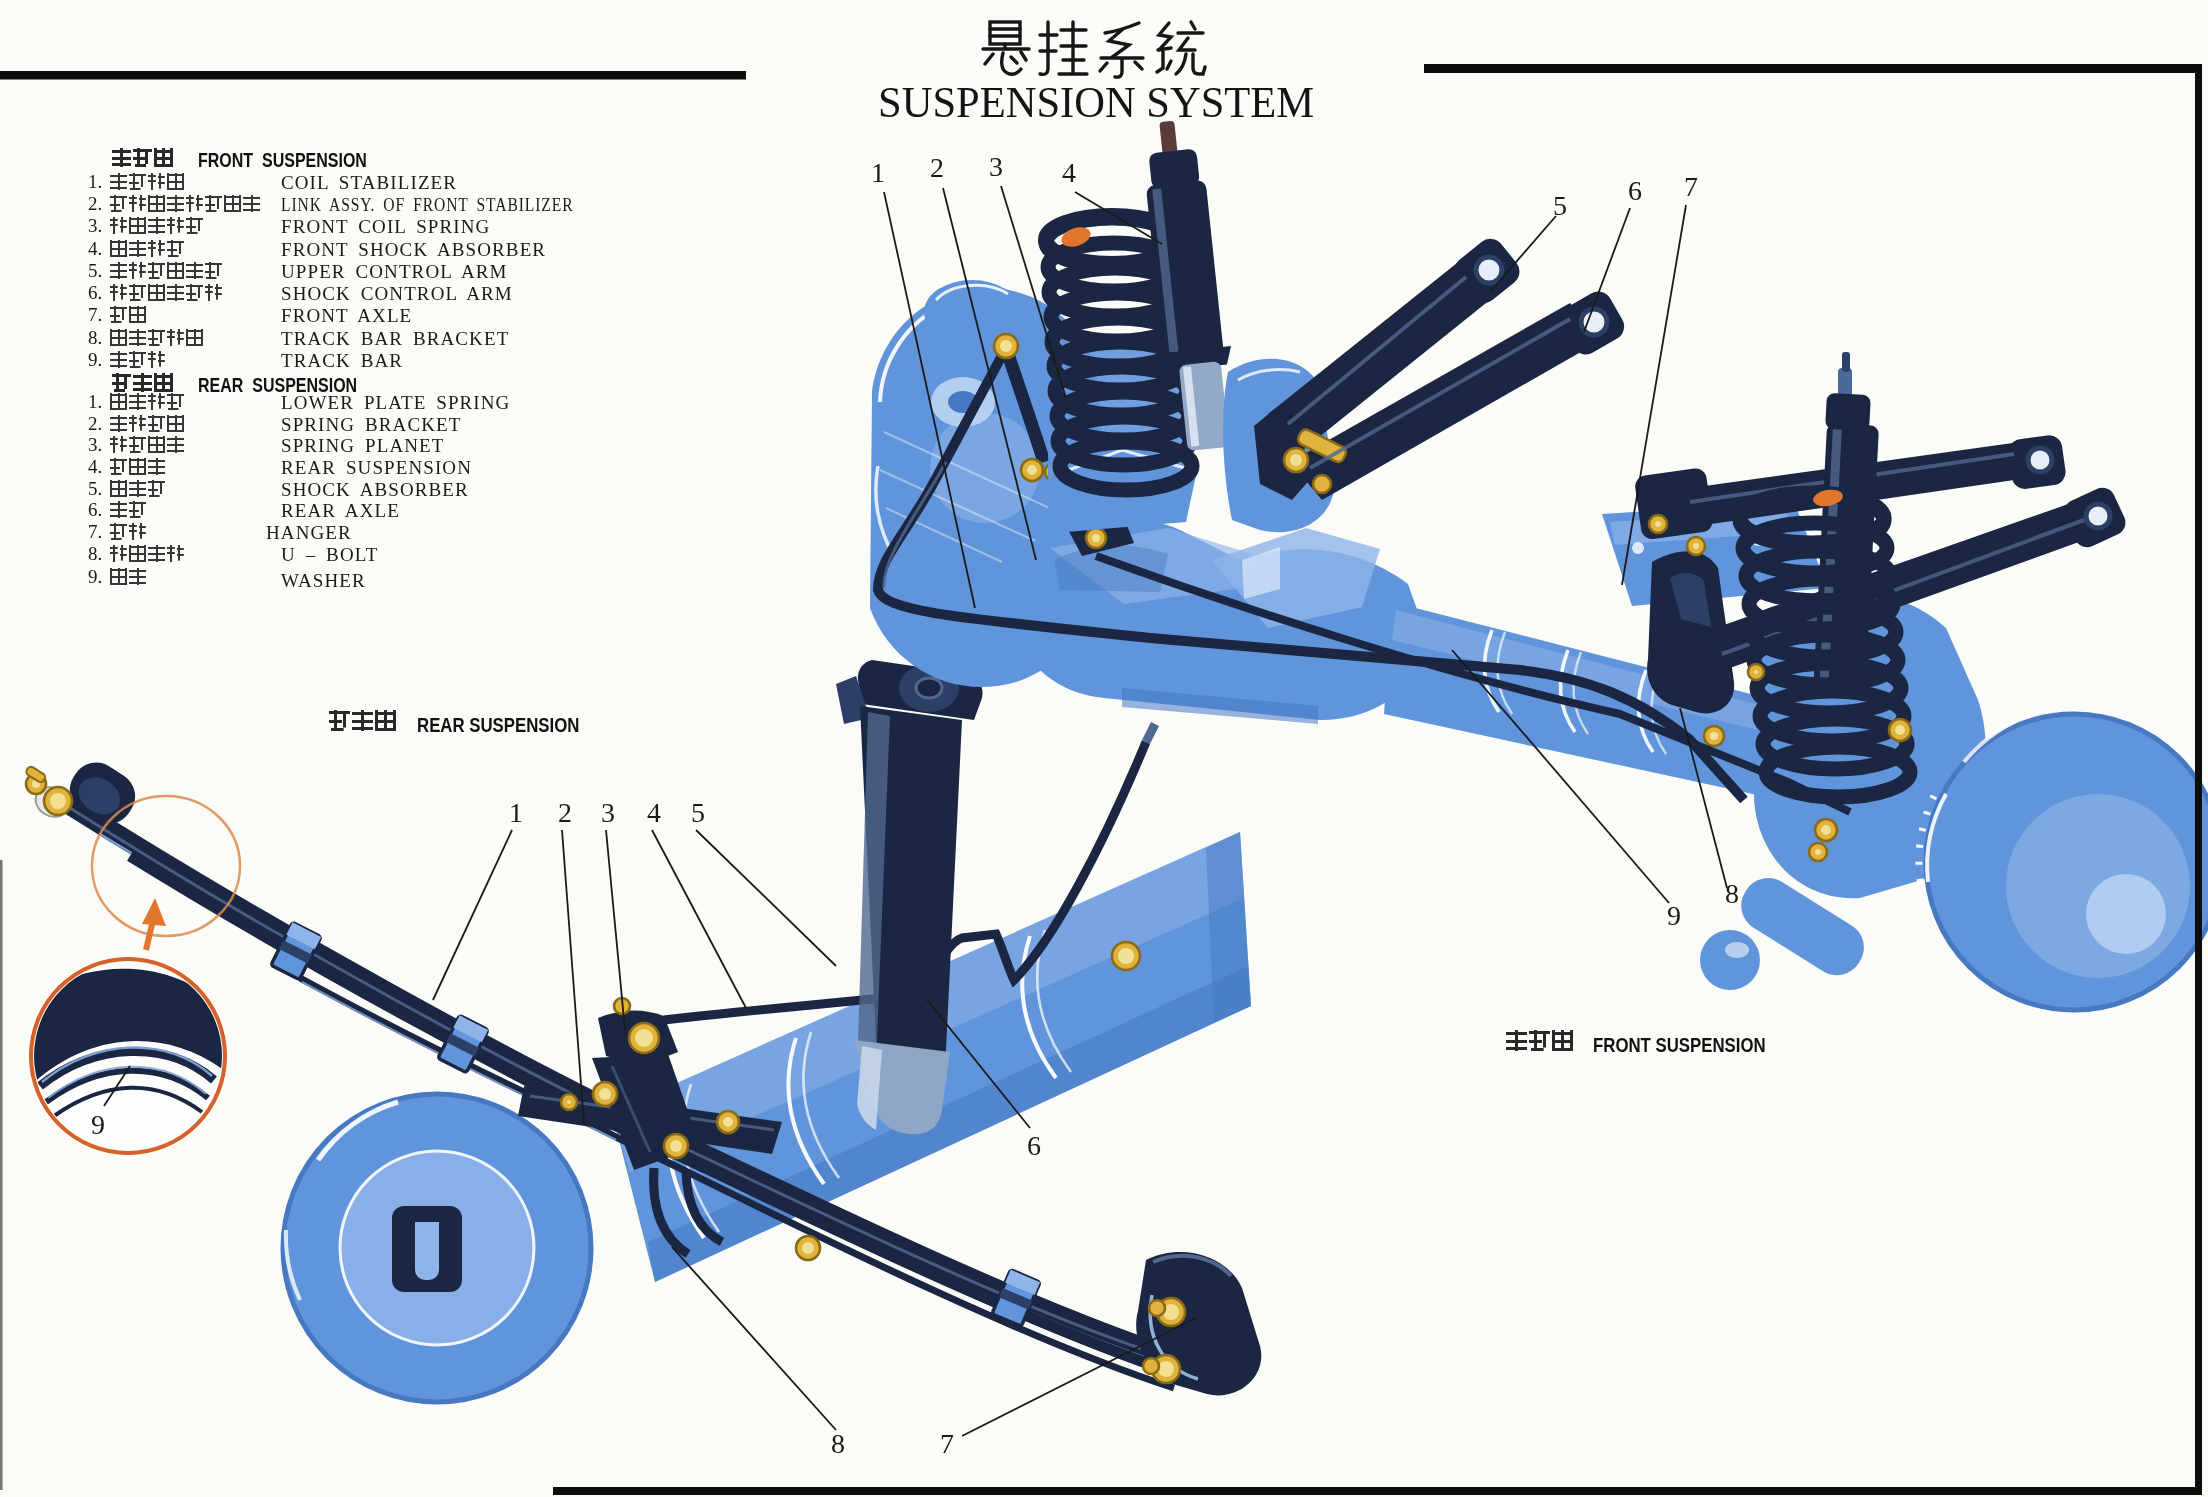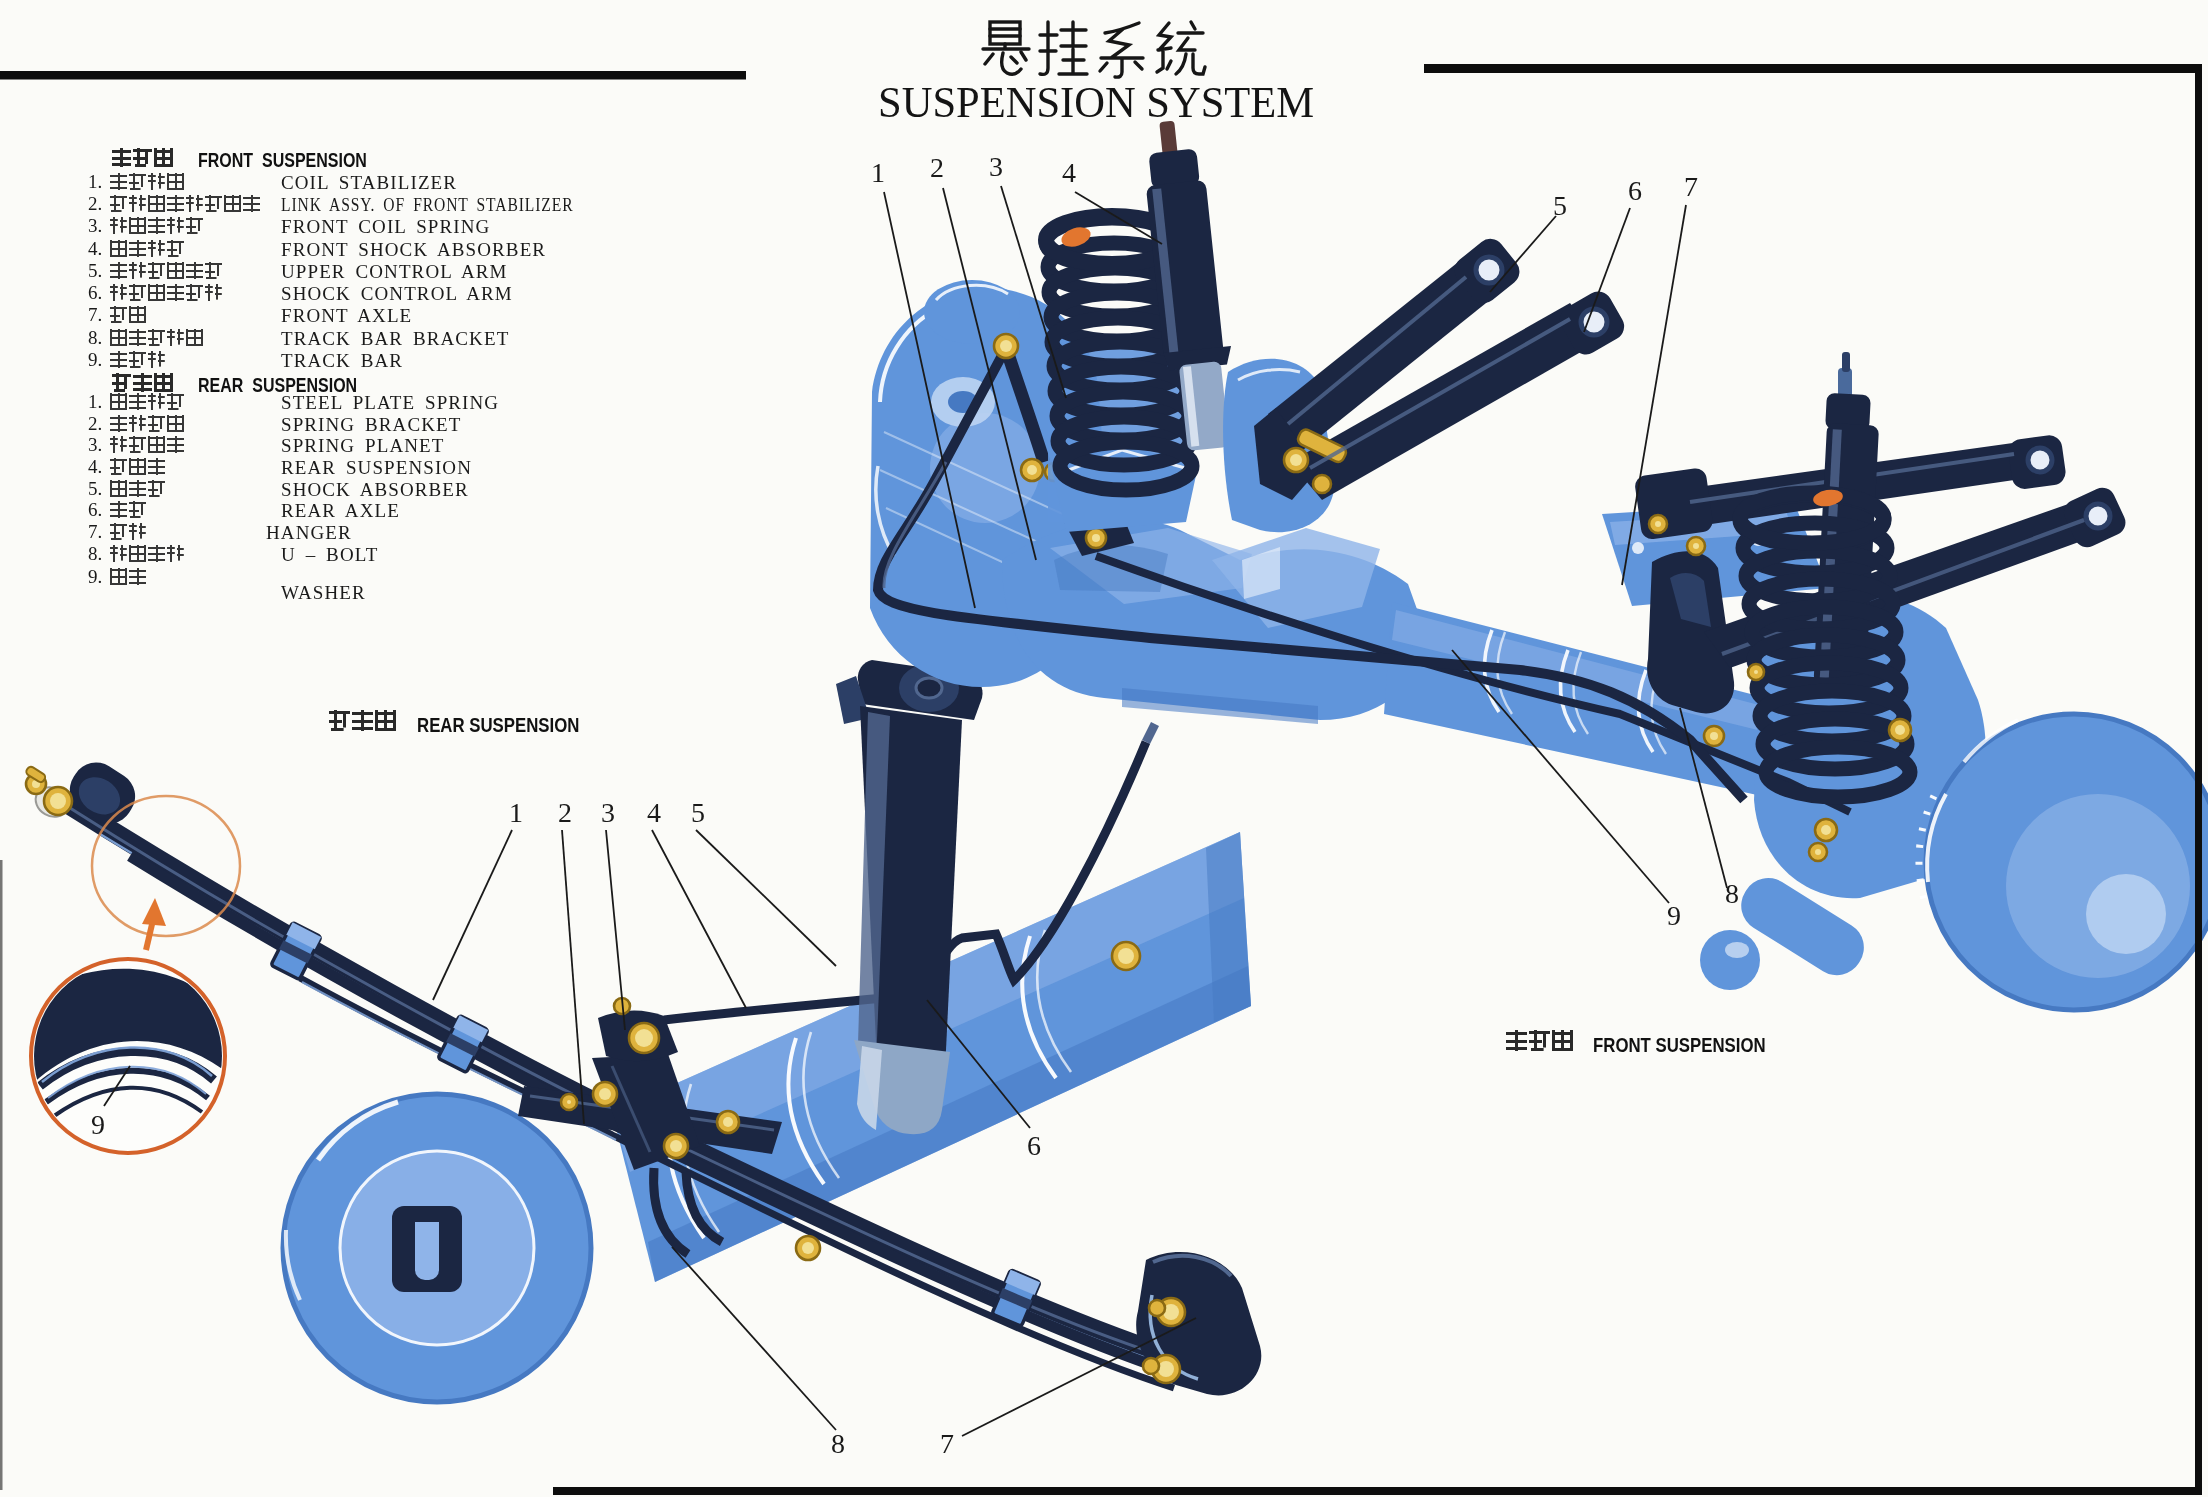--- a/index.html
+++ b/index.html
@@ -438,24 +438,24 @@
 <div class="row" style="left:88px;top:171px;"><span class="num" style="display:inline-block;width:21px;">1.</span><span class="cj s18 ka"></span><span class="cj s18 kb"></span><span class="cj s18 kd"></span><span class="cj s18 kc"></span><span class="eng abs" style="left:193px;top:1px;">COIL STABILIZER</span></div>
 <div class="row" style="left:88px;top:193px;"><span class="num" style="display:inline-block;width:21px;">2.</span><span class="cj s18 kb"></span><span class="cj s18 kd"></span><span class="cj s18 kc"></span><span class="cj s18 ka"></span><span class="cj s18 kd"></span><span class="cj s18 kb"></span><span class="cj s18 kc"></span><span class="cj s18 ka"></span><span class="eng abs sq" style="left:193px;top:1px;">LINK ASSY. OF FRONT STABILIZER</span></div>
 <div class="row" style="left:88px;top:215px;"><span class="num" style="display:inline-block;width:21px;">3.</span><span class="cj s18 kd"></span><span class="cj s18 kc"></span><span class="cj s18 ka"></span><span class="cj s18 kd"></span><span class="cj s18 kb"></span><span class="eng abs" style="left:193px;top:1px;">FRONT COIL SPRING</span></div>
 <div class="row" style="left:88px;top:238px;"><span class="num" style="display:inline-block;width:21px;">4.</span><span class="cj s18 kc"></span><span class="cj s18 ka"></span><span class="cj s18 kd"></span><span class="cj s18 kb"></span><span class="eng abs" style="left:193px;top:1px;">FRONT SHOCK ABSORBER</span></div>
 <div class="row" style="left:88px;top:260px;"><span class="num" style="display:inline-block;width:21px;">5.</span><span class="cj s18 ka"></span><span class="cj s18 kd"></span><span class="cj s18 kb"></span><span class="cj s18 kc"></span><span class="cj s18 ka"></span><span class="cj s18 kb"></span><span class="eng abs" style="left:193px;top:1px;">UPPER CONTROL ARM</span></div>
 <div class="row" style="left:88px;top:282px;"><span class="num" style="display:inline-block;width:21px;">6.</span><span class="cj s18 kd"></span><span class="cj s18 kb"></span><span class="cj s18 kc"></span><span class="cj s18 ka"></span><span class="cj s18 kb"></span><span class="cj s18 kd"></span><span class="eng abs" style="left:193px;top:1px;">SHOCK CONTROL ARM</span></div>
 <div class="row" style="left:88px;top:304px;"><span class="num" style="display:inline-block;width:21px;">7.</span><span class="cj s18 kb"></span><span class="cj s18 kc"></span><span class="eng abs" style="left:193px;top:1px;">FRONT AXLE</span></div>
 <div class="row" style="left:88px;top:327px;"><span class="num" style="display:inline-block;width:21px;">8.</span><span class="cj s18 kc"></span><span class="cj s18 ka"></span><span class="cj s18 kb"></span><span class="cj s18 kd"></span><span class="cj s18 kc"></span><span class="eng abs" style="left:193px;top:1px;">TRACK BAR BRACKET</span></div>
 <div class="row" style="left:88px;top:349px;"><span class="num" style="display:inline-block;width:21px;">9.</span><span class="cj s18 ka"></span><span class="cj s18 kb"></span><span class="cj s18 kd"></span><span class="eng abs" style="left:193px;top:1px;text-align:right;">TRACK BAR</span></div>
 <div class="row" style="left:111px;top:372px;height:24px;line-height:24px;"><span class="cj s20 bkb"></span><span class="cj s20 bka"></span><span class="cj s20 bkc"></span><span class="abs bh" style="left:87px;top:1px;">REAR&nbsp; SUSPENSION</span></div>
-<div class="row" style="left:88px;top:391px;"><span class="num" style="display:inline-block;width:21px;">1.</span><span class="cj s18 kc"></span><span class="cj s18 ka"></span><span class="cj s18 kd"></span><span class="cj s18 kb"></span><span class="eng abs" style="left:193px;top:1px;">STEEL PLATE SPRING</span></div>
+<div class="row" style="left:88px;top:391px;"><span class="num" style="display:inline-block;width:21px;">1.</span><span class="cj s18 kc"></span><span class="cj s18 ka"></span><span class="cj s18 kd"></span><span class="cj s18 kb"></span><span class="eng abs" style="left:193px;top:1px;">LOWER PLATE SPRING</span></div>
 <div class="row" style="left:88px;top:413px;"><span class="num" style="display:inline-block;width:21px;">2.</span><span class="cj s18 ka"></span><span class="cj s18 kd"></span><span class="cj s18 kb"></span><span class="cj s18 kc"></span><span class="eng abs" style="left:193px;top:1px;">SPRING BRACKET</span></div>
 <div class="row" style="left:88px;top:434px;"><span class="num" style="display:inline-block;width:21px;">3.</span><span class="cj s18 kd"></span><span class="cj s18 kb"></span><span class="cj s18 kc"></span><span class="cj s18 ka"></span><span class="eng abs" style="left:193px;top:1px;">SPRING PLANET</span></div>
 <div class="row" style="left:88px;top:456px;"><span class="num" style="display:inline-block;width:21px;">4.</span><span class="cj s18 kb"></span><span class="cj s18 kc"></span><span class="cj s18 ka"></span><span class="eng abs" style="left:193px;top:1px;">REAR SUSPENSION</span></div>
 <div class="row" style="left:88px;top:478px;"><span class="num" style="display:inline-block;width:21px;">5.</span><span class="cj s18 kc"></span><span class="cj s18 ka"></span><span class="cj s18 kb"></span><span class="eng abs" style="left:193px;top:1px;">SHOCK ABSORBER</span></div>
 <div class="row" style="left:88px;top:499px;"><span class="num" style="display:inline-block;width:21px;">6.</span><span class="cj s18 ka"></span><span class="cj s18 kb"></span><span class="eng abs" style="left:193px;top:1px;">REAR AXLE</span></div>
 <div class="row" style="left:88px;top:521px;"><span class="num" style="display:inline-block;width:21px;">7.</span><span class="cj s18 kb"></span><span class="cj s18 kd"></span><span class="eng abs" style="left:178px;top:1px;">HANGER</span></div>
 <div class="row" style="left:88px;top:543px;"><span class="num" style="display:inline-block;width:21px;">8.</span><span class="cj s18 kd"></span><span class="cj s18 kc"></span><span class="cj s18 ka"></span><span class="cj s18 kd"></span><span class="eng abs" style="left:193px;top:1px;">U – BOLT</span></div>
-<div class="row" style="left:88px;top:566px;"><span class="num" style="display:inline-block;width:21px;">9.</span><span class="cj s18 kc"></span><span class="cj s18 ka"></span><span class="eng abs" style="left:193px;top:16px;font-family:Liberation Serif, serif;">WASHER</span></div>
+<div class="row" style="left:88px;top:566px;"><span class="num" style="display:inline-block;width:21px;">9.</span><span class="cj s18 kc"></span><span class="cj s18 ka"></span><span class="eng abs" style="left:193px;top:4px;font-family:Liberation Serif, serif;">WASHER</span></div>
 <div class="row" style="left:328px;top:709px;height:26px;line-height:26px;"><span class="cj s22 bkb"></span><span class="cj s22 bka"></span><span class="cj s22 bkc"></span><span class="abs bh" style="left:89px;top:3px;font-size:21px;">REAR SUSPENSION</span></div>
 <div class="row" style="left:1505px;top:1029px;height:26px;line-height:26px;"><span class="cj s22 bka"></span><span class="cj s22 bkb"></span><span class="cj s22 bkc"></span><span class="abs bh" style="left:88px;top:3px;font-size:21px;">FRONT SUSPENSION</span></div>
 </div>
 
 </body></html>

